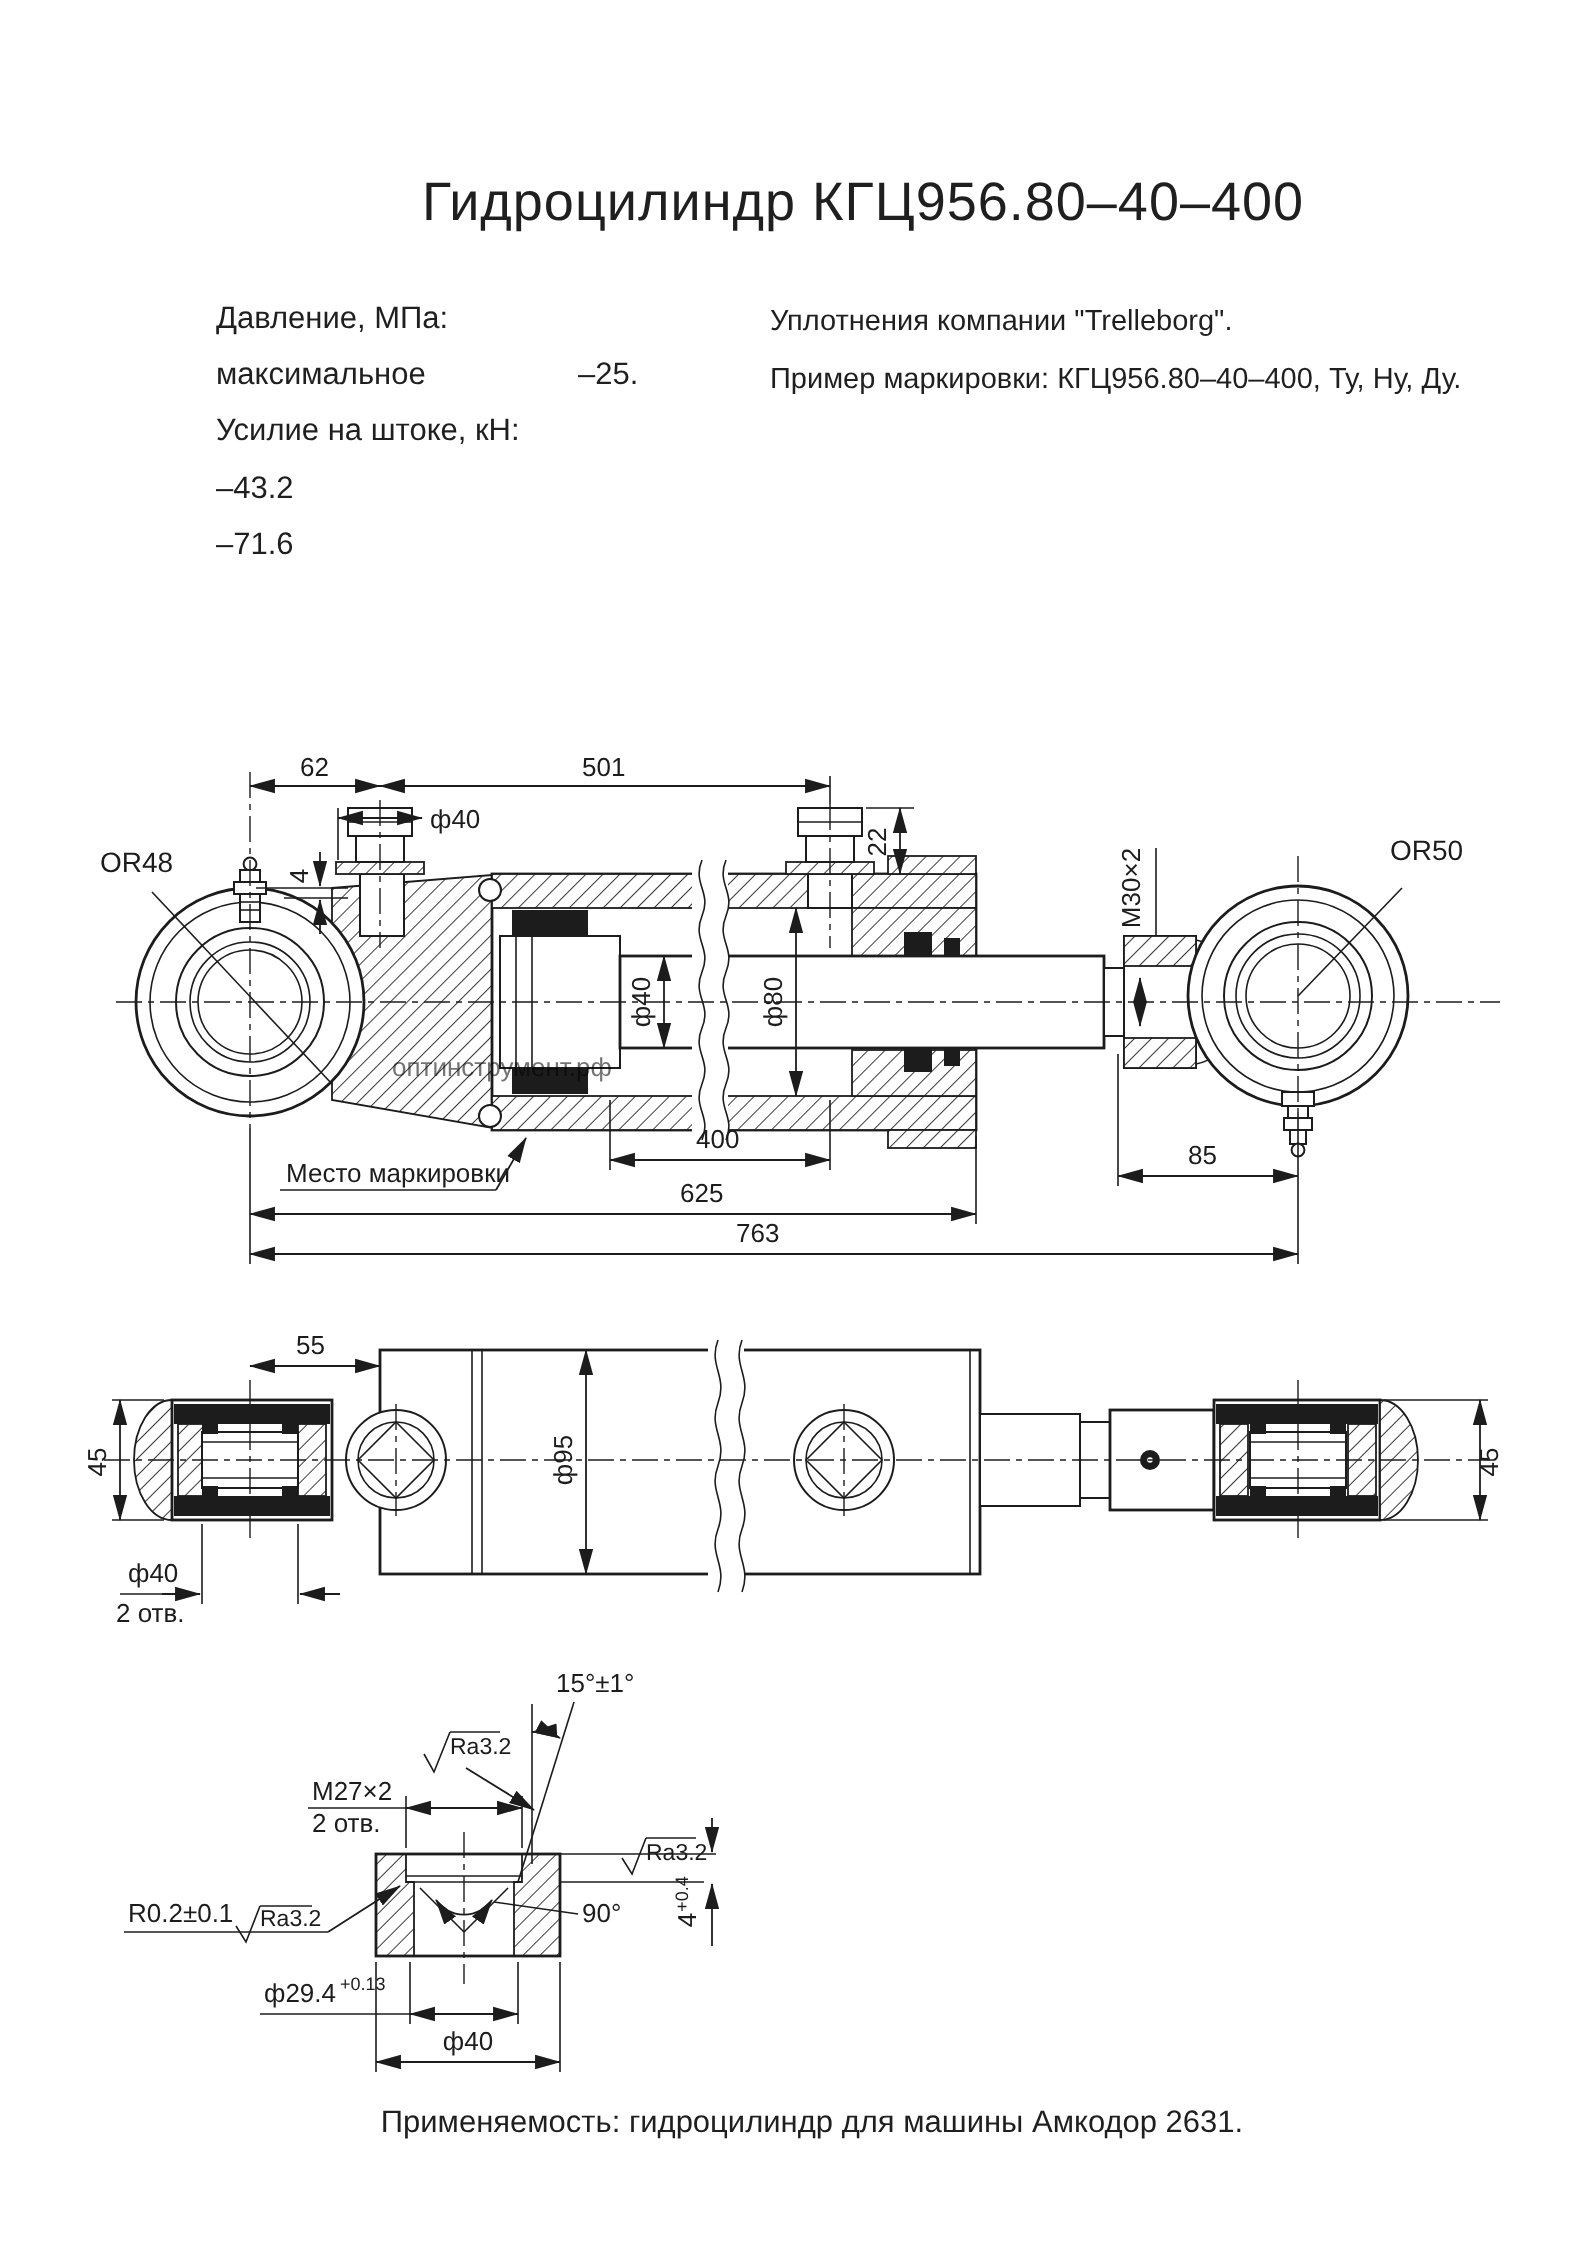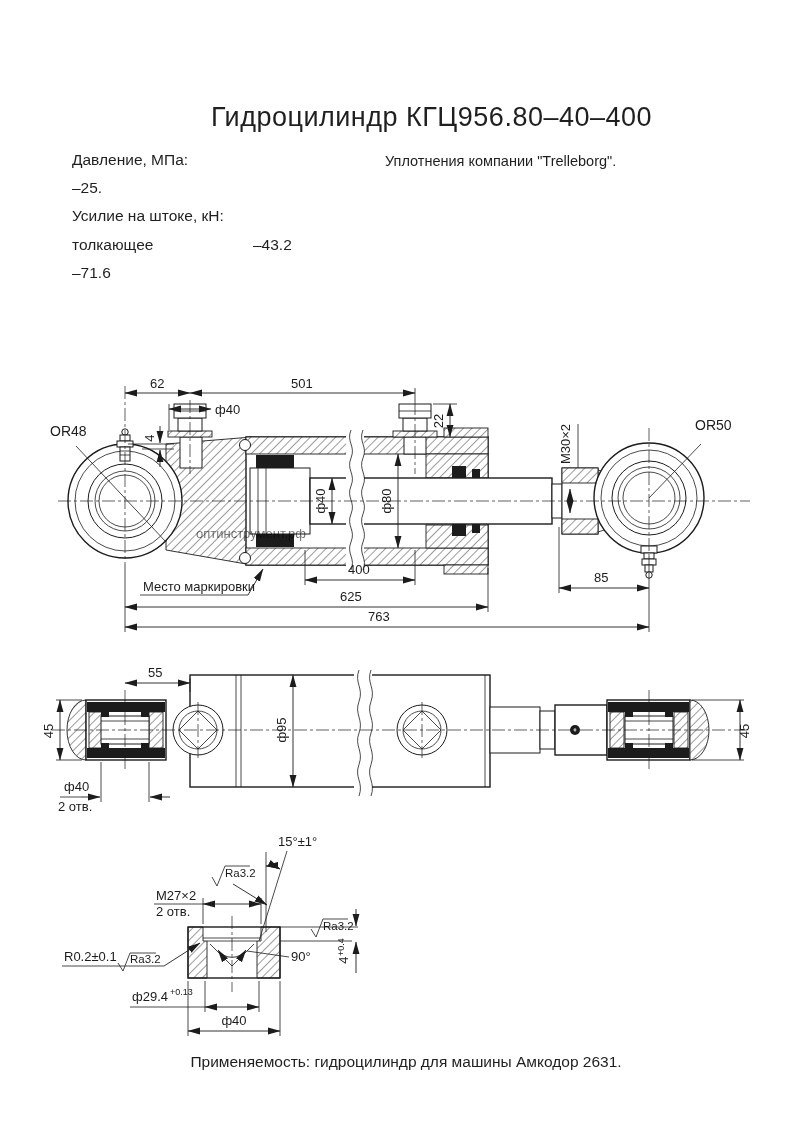--- a/index.html
+++ b/index.html
@@ -1,22 +1,22 @@
 <!DOCTYPE html>
 <html><head>
 <meta charset="utf-8">
 <style>
   html,body{margin:0;padding:0;background:#fff;}
   body{width:793px;height:1123px;position:relative;overflow:hidden;
        font-family:"Liberation Sans",sans-serif;color:#1f1f1f;}
   .abs{position:absolute;}
   #title{top:86px;left:0;width:793px;text-align:center;padding-left:70px;box-sizing:border-box;
-         font-size:27px;letter-spacing:.5px;white-space:nowrap;margin-top:16px;}
+         font-size:27px;letter-spacing:.5px;white-space:nowrap;}
   #specs{top:146px;left:72px;font-size:15.5px;line-height:28.2px;}
-  .spec-row{display:grid;grid-template-columns:181px auto;}
+  .spec-row{display:grid;grid-template-columns:181px auto;margin-left:36px;}
   #notes{top:147px;left:385px;font-size:14.5px;line-height:28.6px;white-space:nowrap;}
   #footer{top:1053px;left:0;width:780px;text-align:center;font-size:15.5px;padding-left:16px;}
   svg text{font-family:"Liberation Sans",sans-serif;fill:#1c1c1c;font-size:13px;}
   svg .big{font-size:14px;}
   svg .sm{font-size:11.5px;}
   svg .xs{font-size:9px;}
   .o  {fill:#fff;stroke:#1c1c1c;stroke-width:1.4;}
   .o2 {fill:#fff;stroke:#1c1c1c;stroke-width:1;}
   .hh {fill:url(#h);stroke:#1c1c1c;stroke-width:.9;}
   .t  {stroke:#1c1c1c;stroke-width:.8;fill:none;}
@@ -30,37 +30,38 @@
 <body>
 
 <div id="title" class="abs">Гидроцилиндр КГЦ956.80–40–400</div>
 
 <div id="specs" class="abs">
   <div class="spec-row">
       <span>Давление, МПа:</span>
       <span></span>
     </div>
   <div class="spec-row">
+      <span>максимальное</span>
       <span>–25.</span>
     </div>
   <div class="spec-row">
       <span>Усилие на штоке, кН:</span>
       <span></span>
     </div>
   <div class="spec-row">
-      <span>толкающее</span>
       <span>–43.2</span>
     </div>
   <div class="spec-row">
       <span>–71.6</span>
     </div>
 </div>
 
 <div id="notes" class="abs">
   <div>Уплотнения компании "Trelleborg".</div>
+  <div>Пример маркировки: КГЦ956.80–40–400, Ту, Ну, Ду.</div>
 </div>
 
 <svg class="abs" style="top:0;left:0" width="793" height="1123" viewBox="0 0 793 1123">
   <defs>
     <pattern id="h" patternUnits="userSpaceOnUse" width="6" height="6" patternTransform="rotate(45)">
       <rect width="6" height="6" fill="#fff"></rect>
       <line x1="0" y1="0" x2="0" y2="6" stroke="#3a3a3a" stroke-width="1"></line>
     </pattern>
     <marker id="arr" viewBox="0 0 12 8" refX="11.5" refY="4" markerWidth="13" markerHeight="9" markerUnits="userSpaceOnUse" orient="auto-start-reverse">
       <path d="M12,4 L0,0.7 L0,7.3 Z" fill="#1c1c1c"></path>

